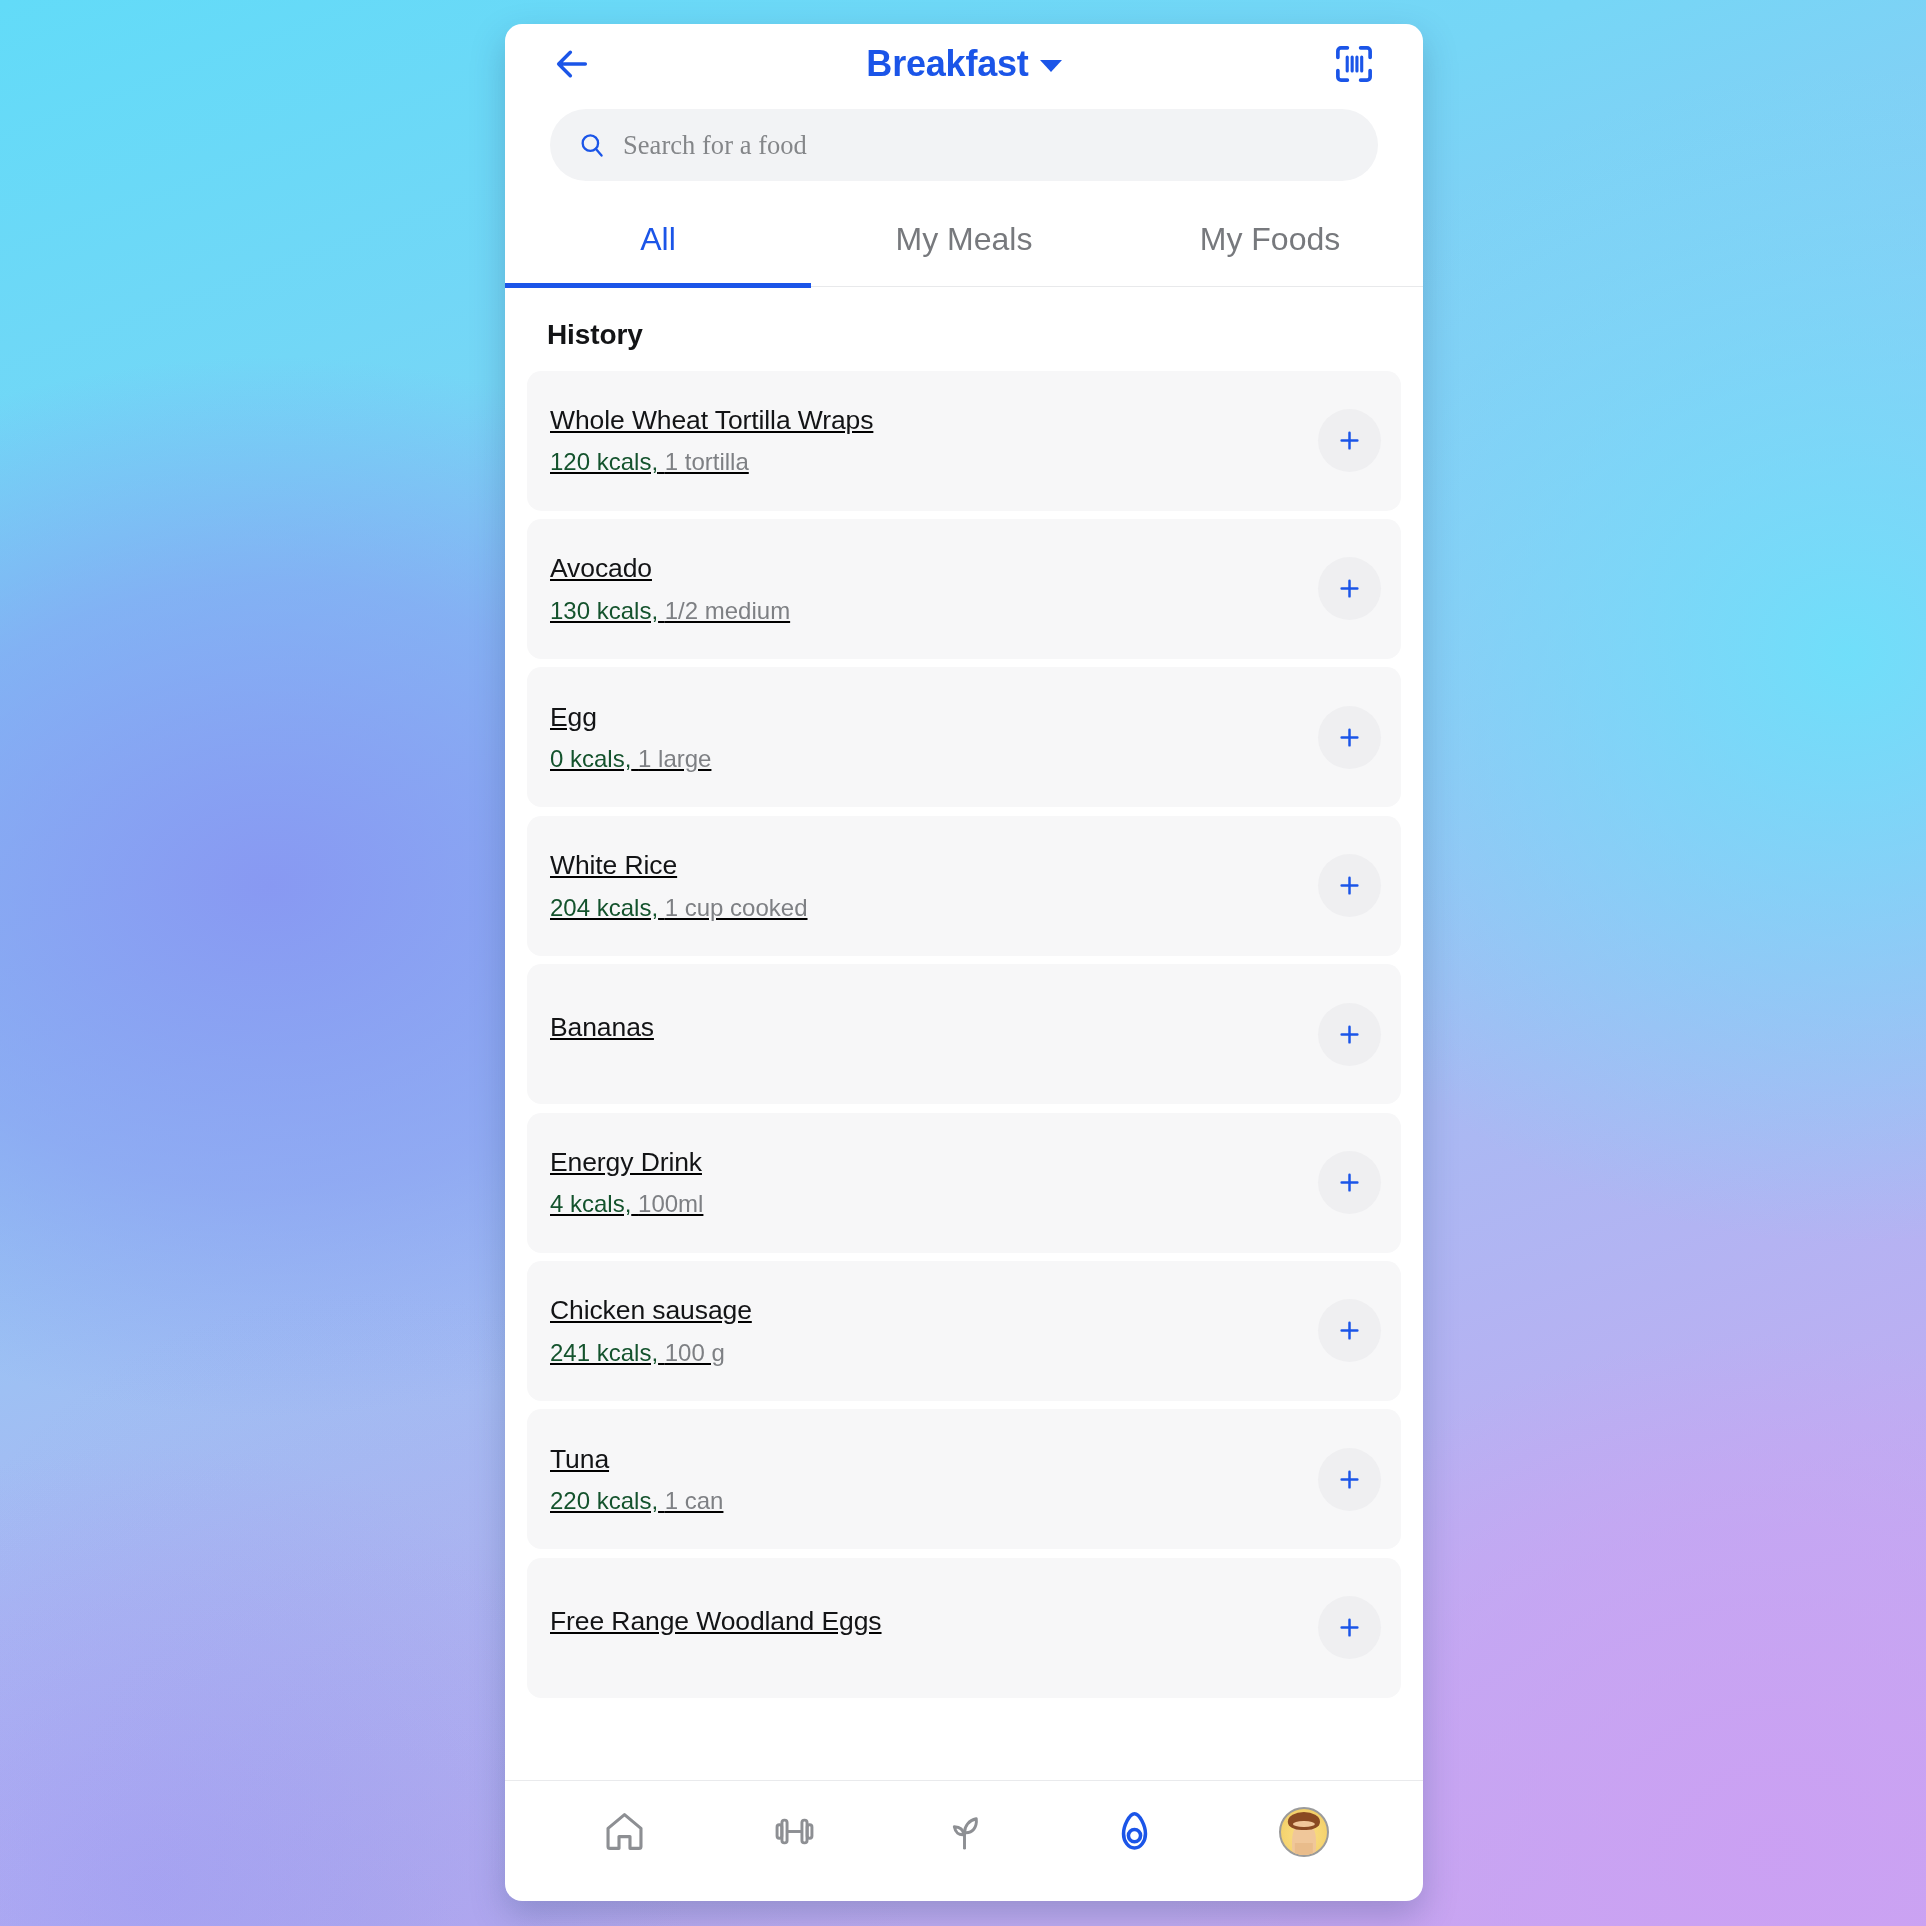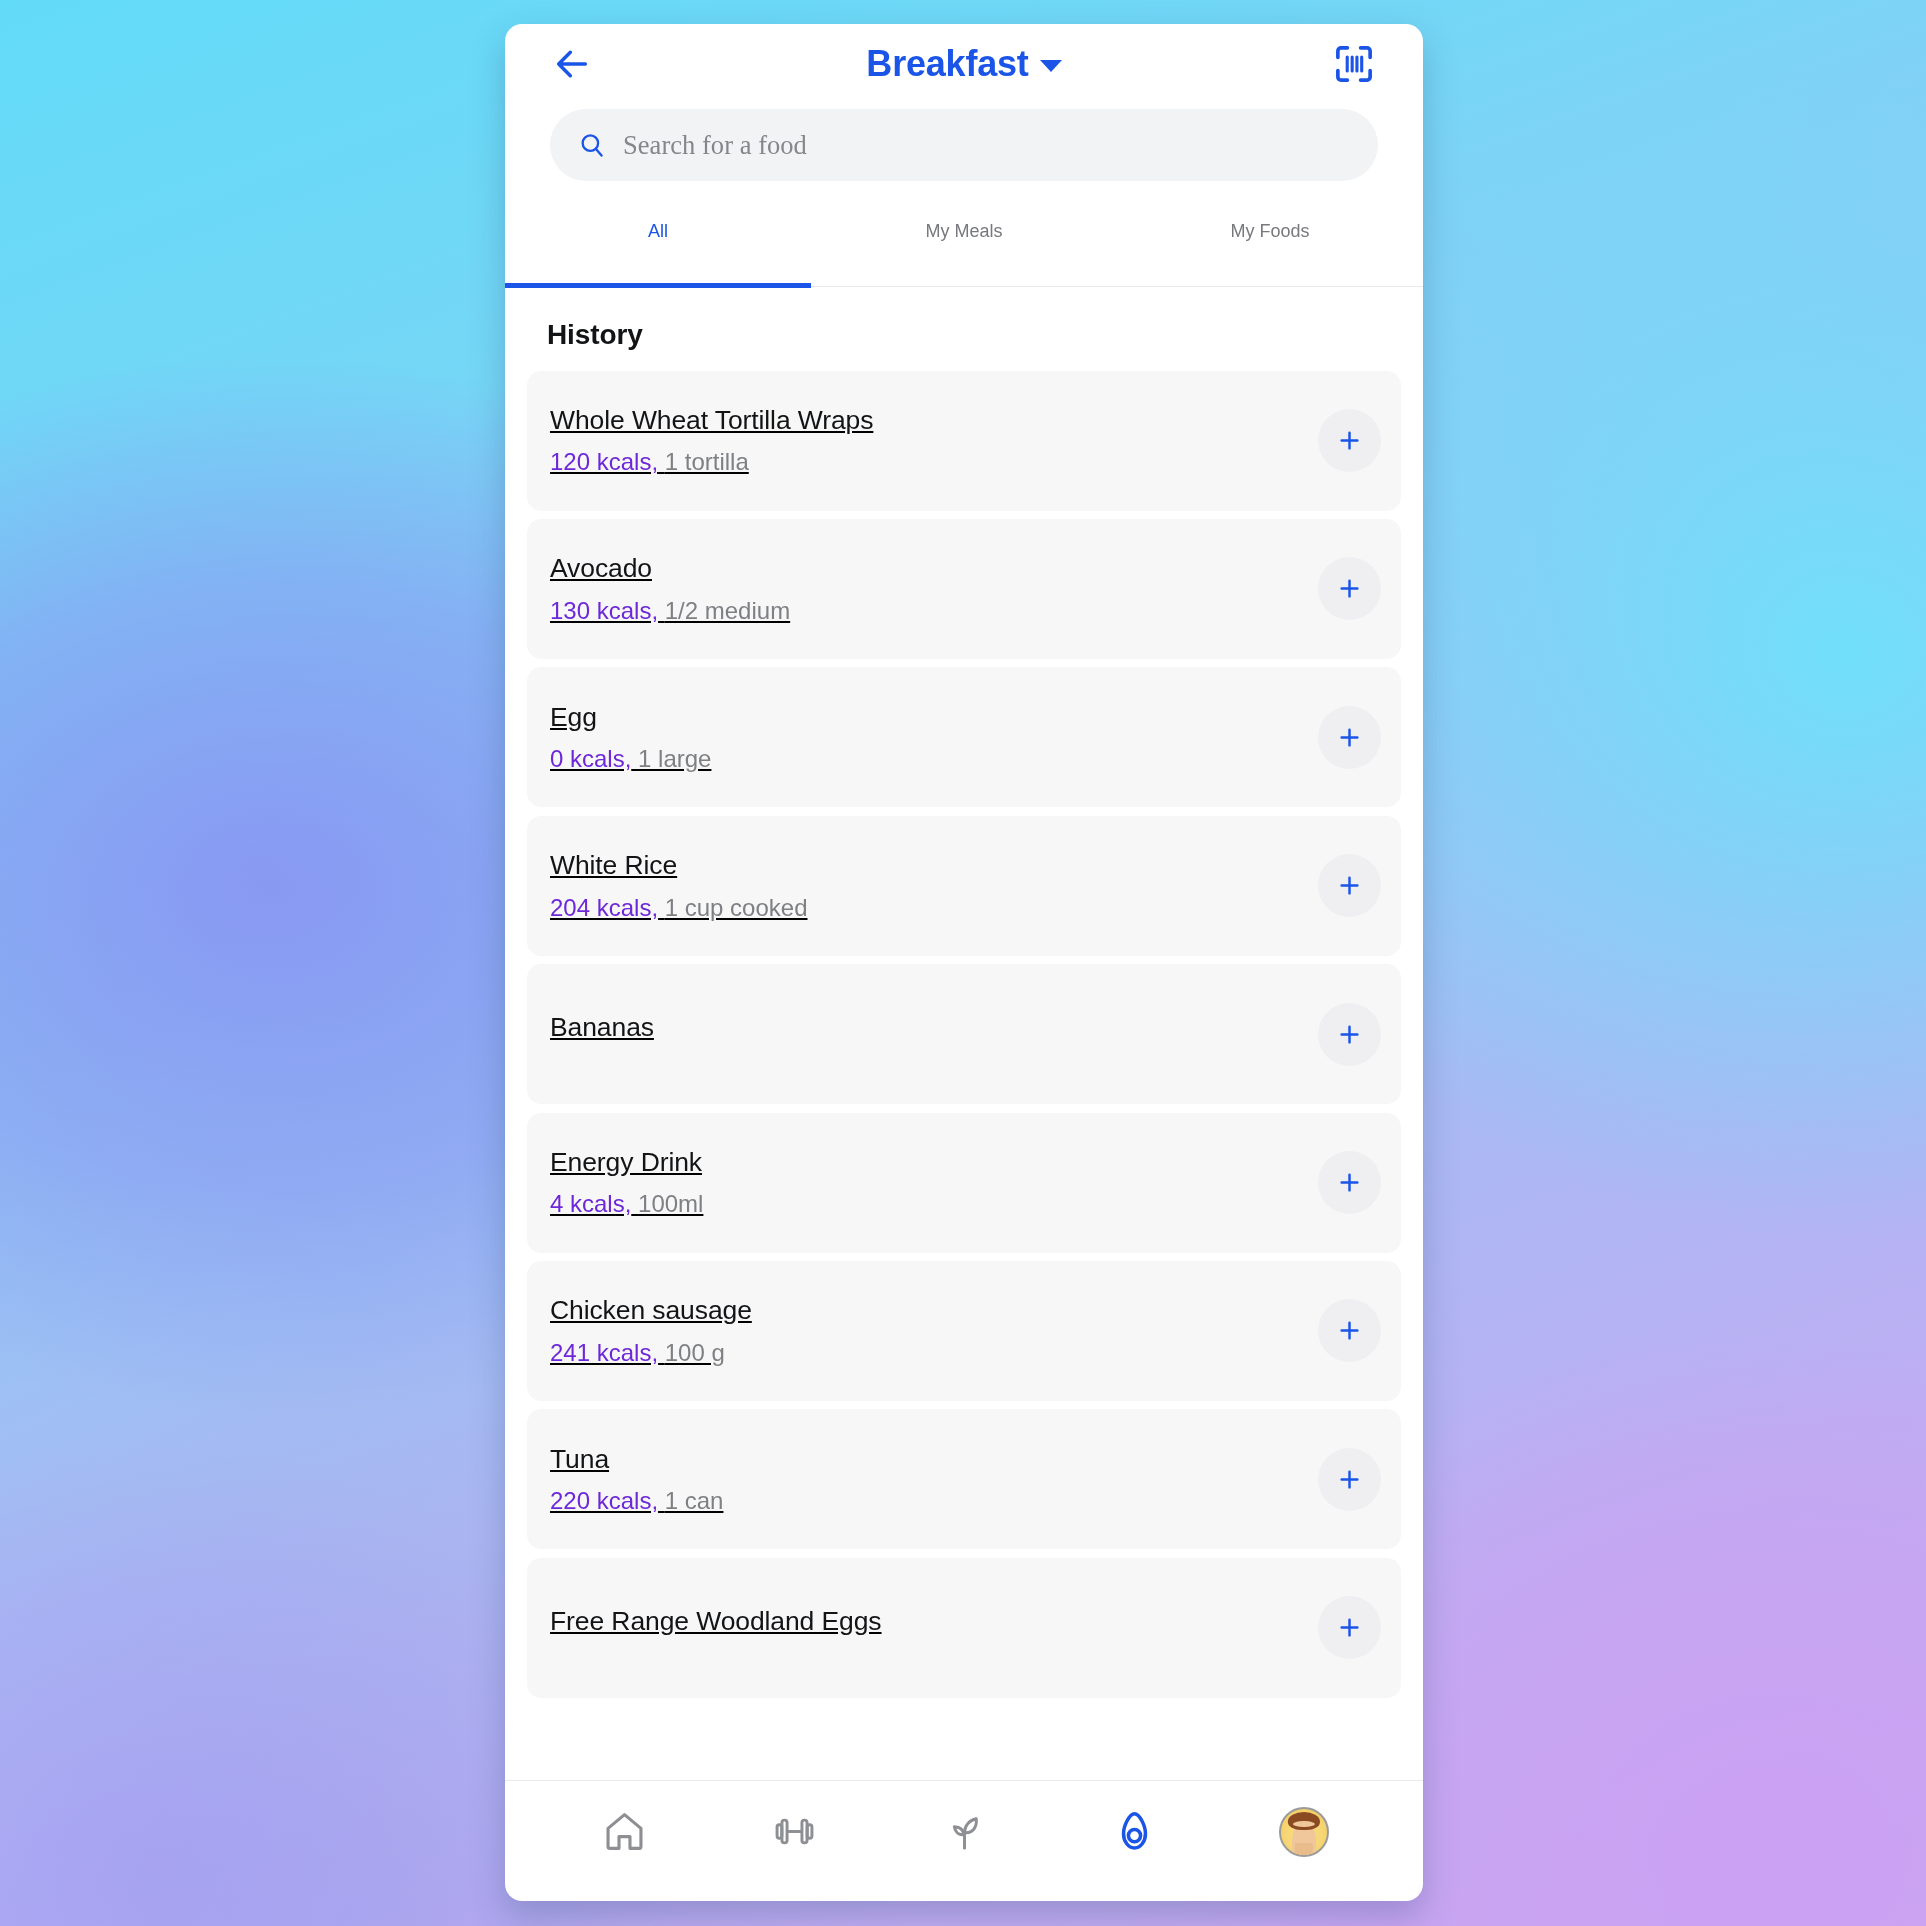--- a/index.html
+++ b/index.html
@@ -130,21 +130,21 @@
     position: relative;
     border-bottom: 1.3px solid #E8E9EB;
     margin-top: 19.3px;
   }
   .tab {
     flex: 1;
     display: flex;
     align-items: flex-start;
     justify-content: center;
     padding-top: 15px;
-    font-size: 18px;
+    font-size: 32px;
     color: #77797D;
     cursor: pointer;
     position: relative;
   }
   .tab.active { color: #1B55E8; }
   .tab.active::after {
     content: "";
     position: absolute;
     left: 0; right: 0;
     bottom: -1.3px;
@@ -184,21 +184,21 @@
     font-size: 26.5px;
     color: #131416;
     letter-spacing: -0.1px;
     margin-bottom: 12.6px;
   }
   .food-meta {
     font-size: 24px;
     color: #7E8084;
   }
   .food-meta .kcal {
-    color: #6d28d9;
+    color: #14532d;
   }
   .add-btn {
     flex: 0 0 auto;
     width: 63px; height: 63px;
     border-radius: 50%;
     background: #EFEFF1;
     display: flex;
     align-items: center;
     justify-content: center;
     cursor: pointer;

